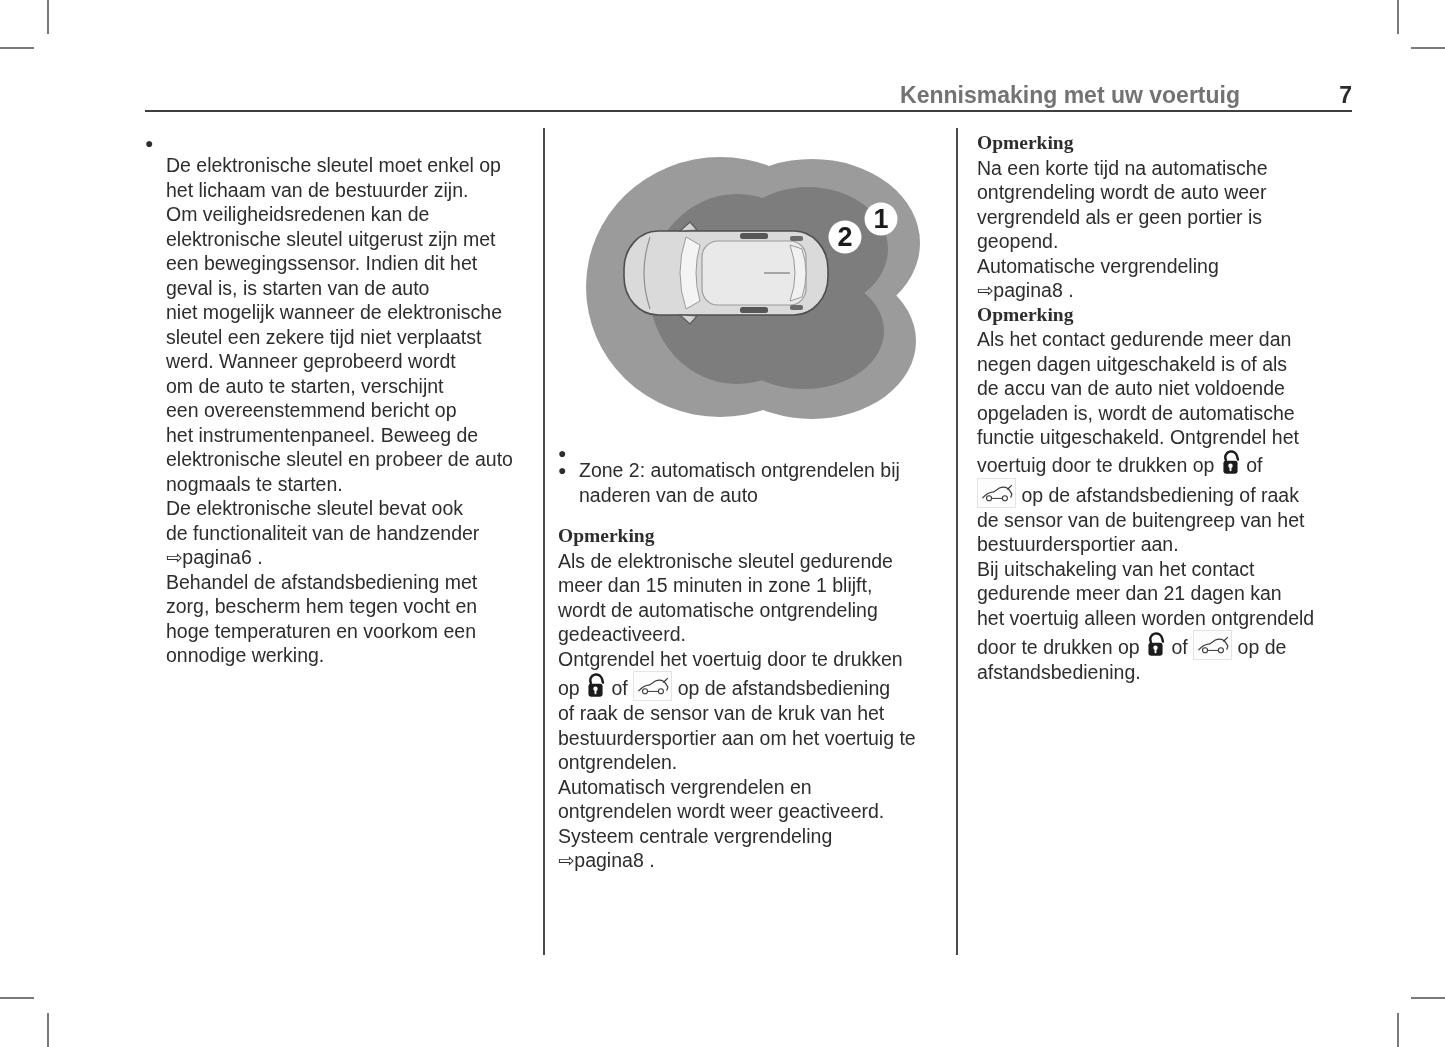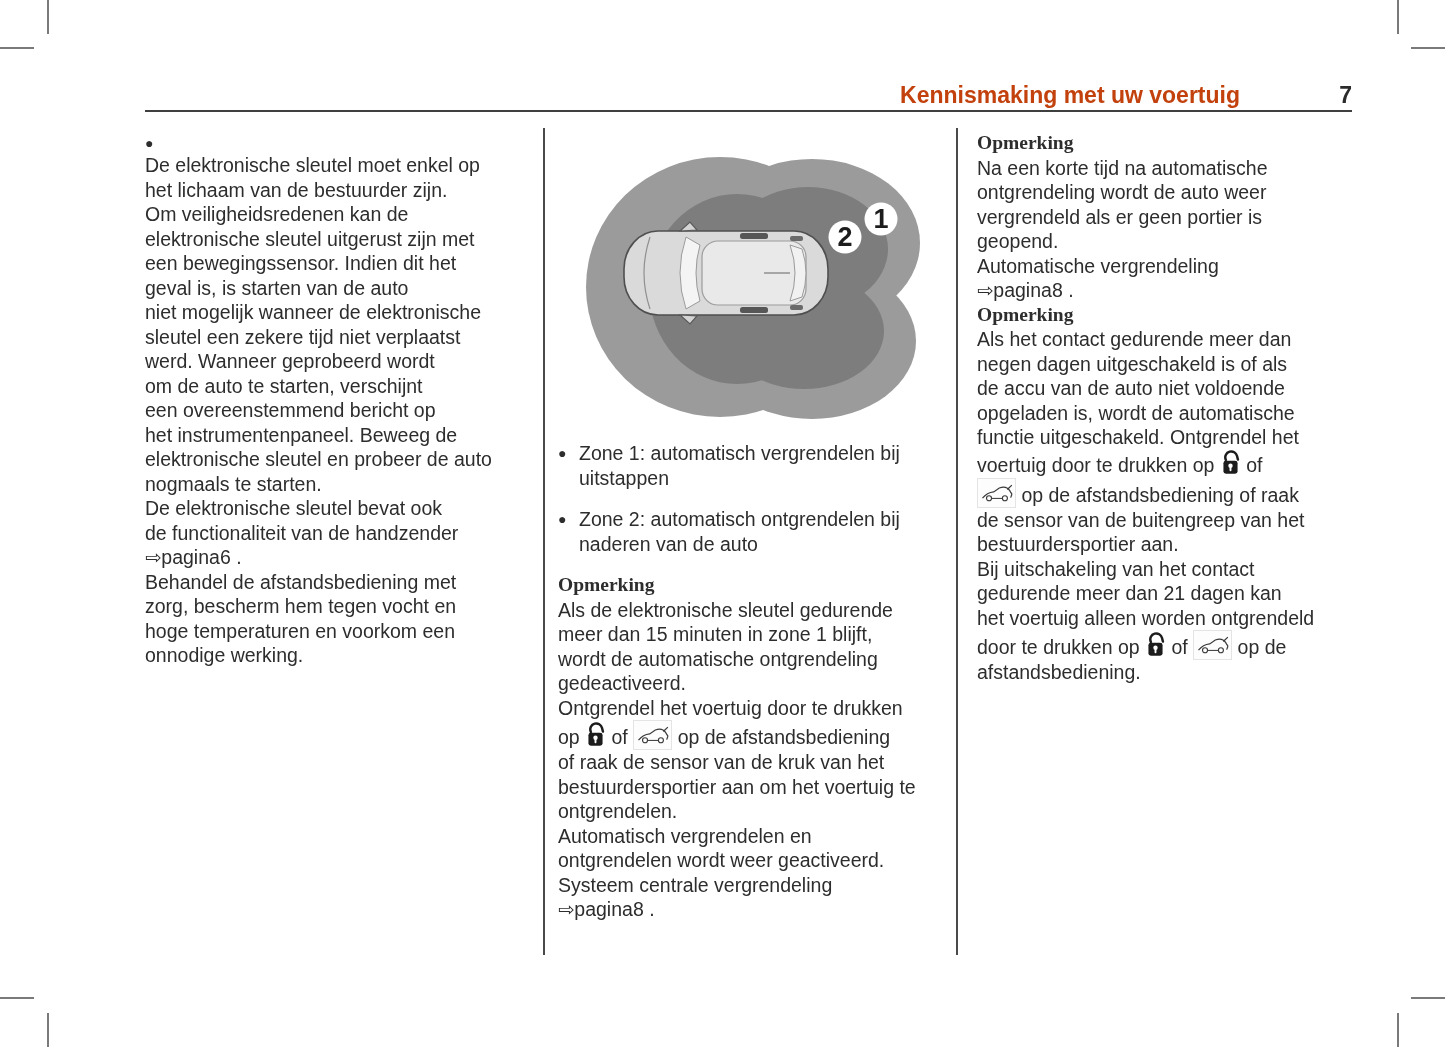--- a/index.html
+++ b/index.html
@@ -9,41 +9,41 @@
     background:#ffffff;
     font-family:"Liberation Sans","DejaVu Sans",sans-serif;
     color:#2d2d2d;
     overflow:hidden;
   }
   
   .crop{position:absolute;background:#7a7a7a;}
   
   .hdr-title{
     position:absolute;top:82px;right:205px;
-    font-size:23px;font-weight:bold;color:#c2410c;white-space:nowrap;
+    font-size:23px;font-weight:bold;color:#737373;white-space:nowrap;
   }
   .hdr-num{
     position:absolute;top:82px;right:93px;
     font-size:23px;font-weight:bold;color:#2b2b2b;
   }
   .hdr-rule{position:absolute;top:110px;left:145px;width:1207px;height:2px;background:#3f3f3f;}
   
   .vdiv{position:absolute;top:128px;width:2px;height:827px;background:#4a4a4a;}
   .vdiv.one{left:543px;}
   .vdiv.two{left:956px;}
   
   .col{position:absolute;font-size:19.5px;line-height:24.5px;}
   .col-left{left:145px;top:131px;width:380px;}
   .col-mid-text{left:558px;top:441px;width:392px;}
   .col-right{left:977px;top:131px;width:382px;}
   .flow{white-space:pre-line;}
   .bullet-item{position:relative;padding-left:21px;}
   .bullet-item.gap{margin-bottom:17px;}
   .bullet-dot{position:absolute;left:0;top:0;font-size:14px;}
-  .para-gap{margin-top:22px;}
+  .para-gap{margin-top:22px;margin-left:21px;}
   .note-h{font-weight:bold;font-family:Liberation Serif, serif;}
   
   .inline-icon{display:inline-block;vertical-align:-6px;}
   .icon-unlock svg{width:21px;height:28px;display:block;}
   .icon-car-remote{border:1px solid #e4e4e4;background:#fdfdfd;}
   .icon-car-remote svg{width:37px;height:28px;display:block;}
   
   .figure-wrap{position:absolute;left:552px;top:131px;width:400px;height:300px;}
   .figure-wrap svg{width:100%;height:100%;display:block;}
   .badge-num{font-size:27px;font-weight:bold;fill:#1c1c1c;}
@@ -133,22 +133,20 @@
       <g>
         <circle cx="329" cy="88" r="16.5" fill="#ffffff"></circle>
         <text class="badge-num" x="329" y="97" text-anchor="middle">1</text>
       </g>
     </svg>
   </div>
 
   <div class="col col-mid-text">
     <div class="bullet-item gap">
       <span class="bullet-dot">●</span>
-      <span class="flow">Zone 1: automatisch vergrendelen bij
-uitstappen</span>
     </div>
     <div class="bullet-item gap">
       <span class="bullet-dot">●</span>
       <span class="flow">Zone 2: automatisch ontgrendelen bij
 naderen van de auto</span>
     </div>
     <div class="note-h">Opmerking</div>
     <div class="flow">Als de elektronische sleutel gedurende
 meer dan 15 minuten in zone 1 blijft,
 wordt de automatische ontgrendeling

